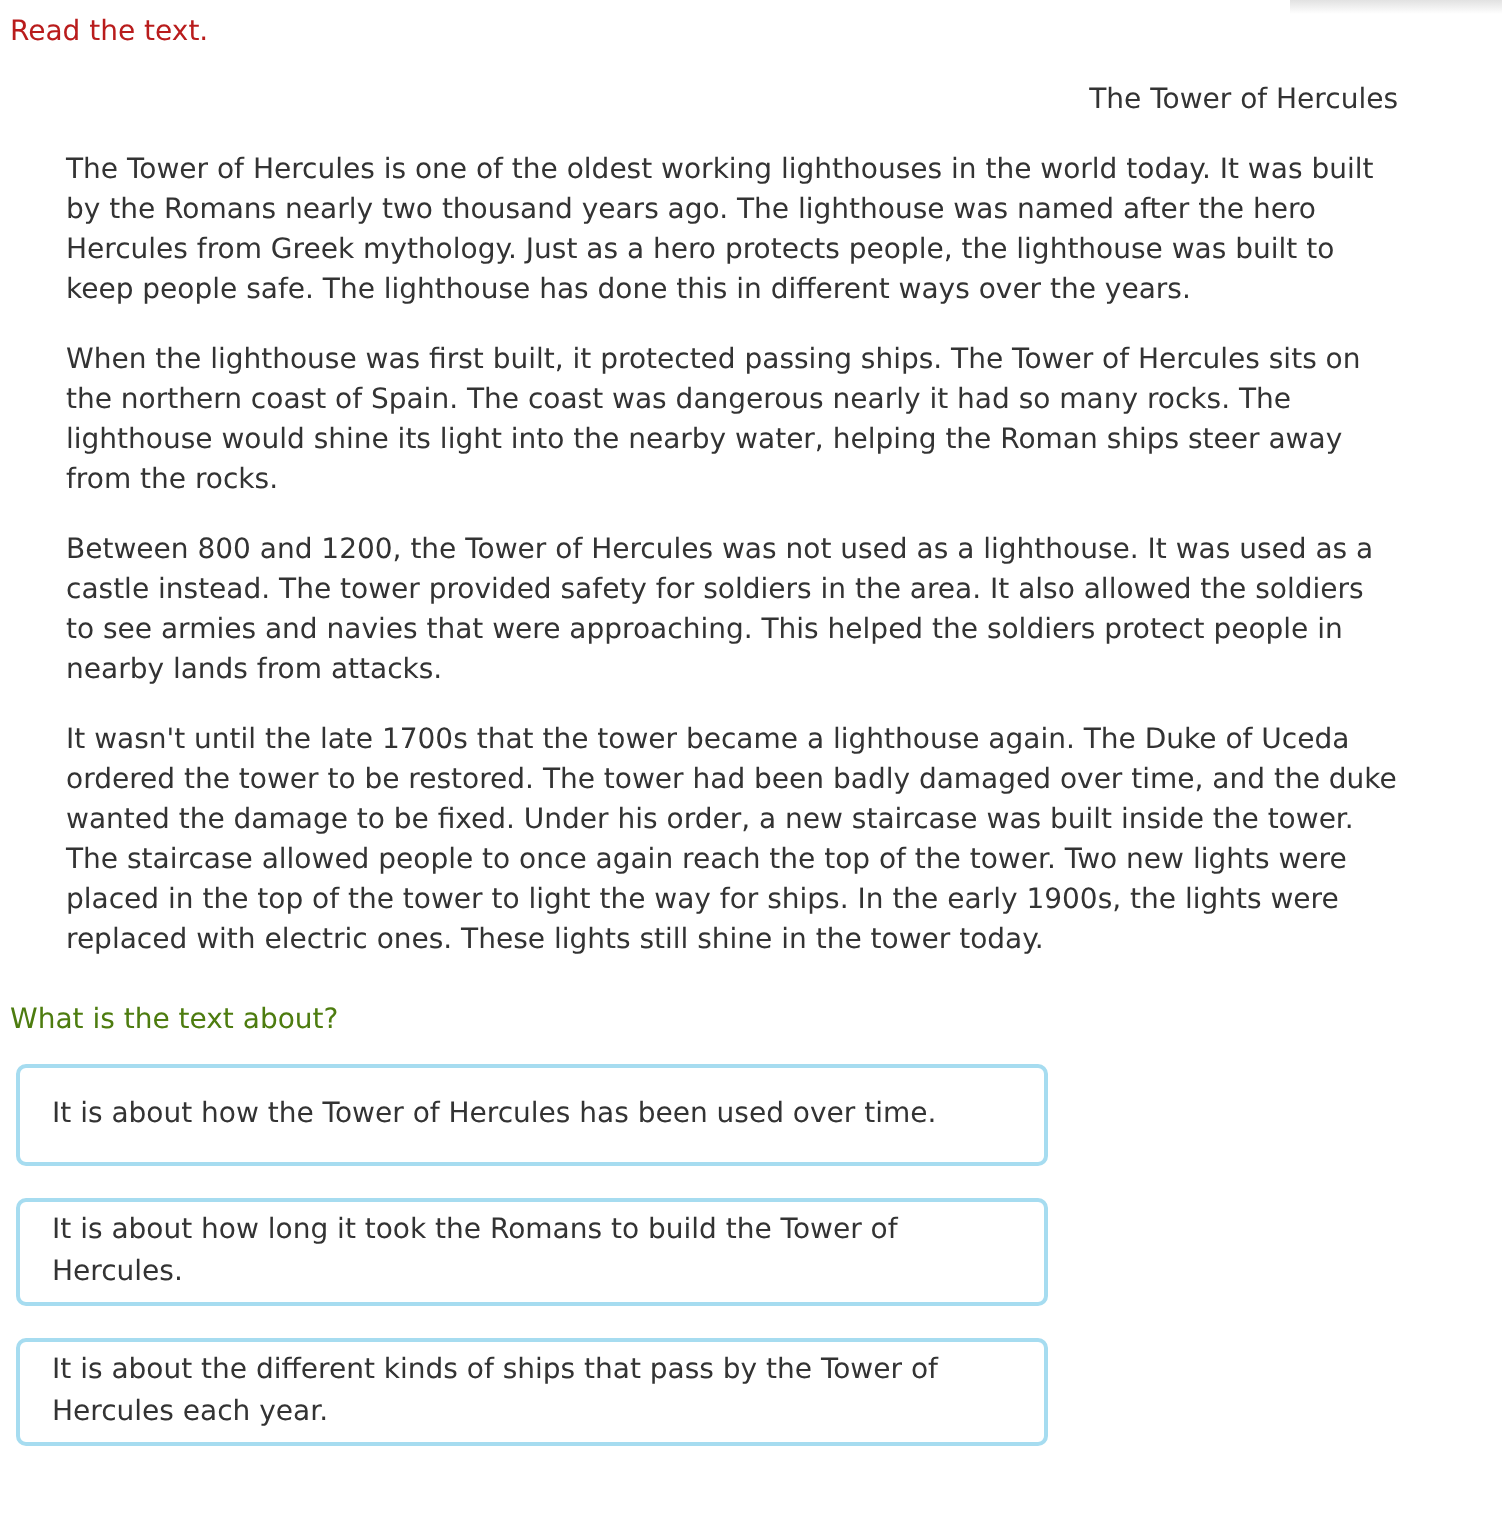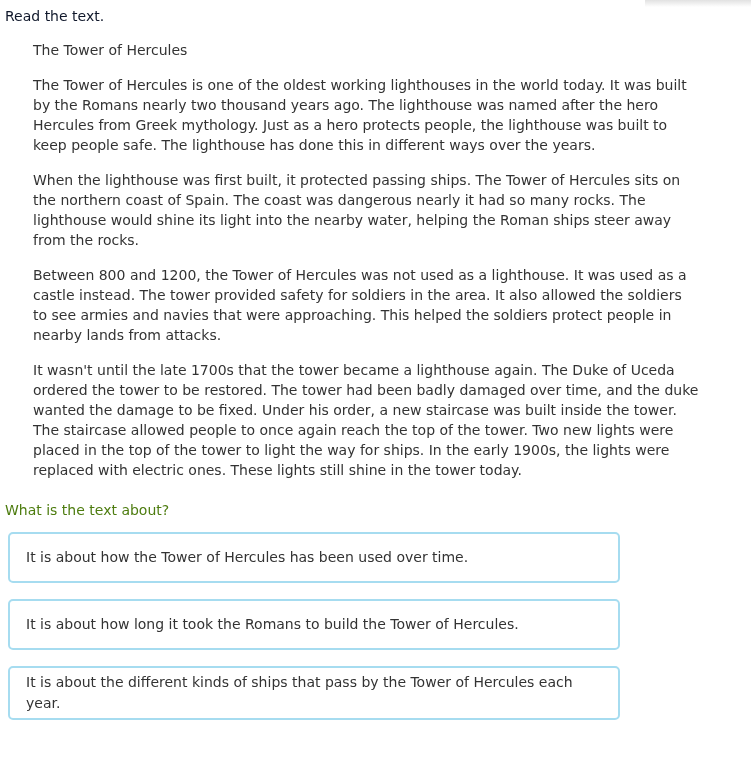--- a/index.html
+++ b/index.html
@@ -20,48 +20,48 @@
   .top-shadow {
     position: absolute;
     top: 0;
     left: 645px;
     width: 106px;
     height: 7px;
     background: linear-gradient(to bottom, rgba(120,120,120,0.22), rgba(255,255,255,0));
     pointer-events: none;
   }
   .instruction {
-    color: #0f172a;
+    color: #b91c1c;
     padding: 7px 0 0 5px;
     line-height: 19px;
   }
   .passage {
     margin-left: 33px;
     width: 666px;
   }
   .passage-title {
     font-size: 14px;
     font-weight: normal;
     color: #333333;
-    text-align: left;
+    text-align: right;
     margin: 14px 0 0 0;
     line-height: 20px;
   }
   .passage p {
     margin: 15px 0;
     line-height: 20px;
   }
   .question {
     color: #4d7c0f;
     margin: 21px 0 12px 5px;
     line-height: 19px;
   }
   .options { }
   .option {
-    width: 612px;
+    width: 516px;
     min-height: 51px;
     margin: 0 0 16px 8px;
     border: 2px solid #a6dcf0;
     border-radius: 5px;
     background: #ffffff;
     display: flex;
     align-items: center;
     padding: 4px 16px;
     line-height: 21px;
     cursor: pointer;

